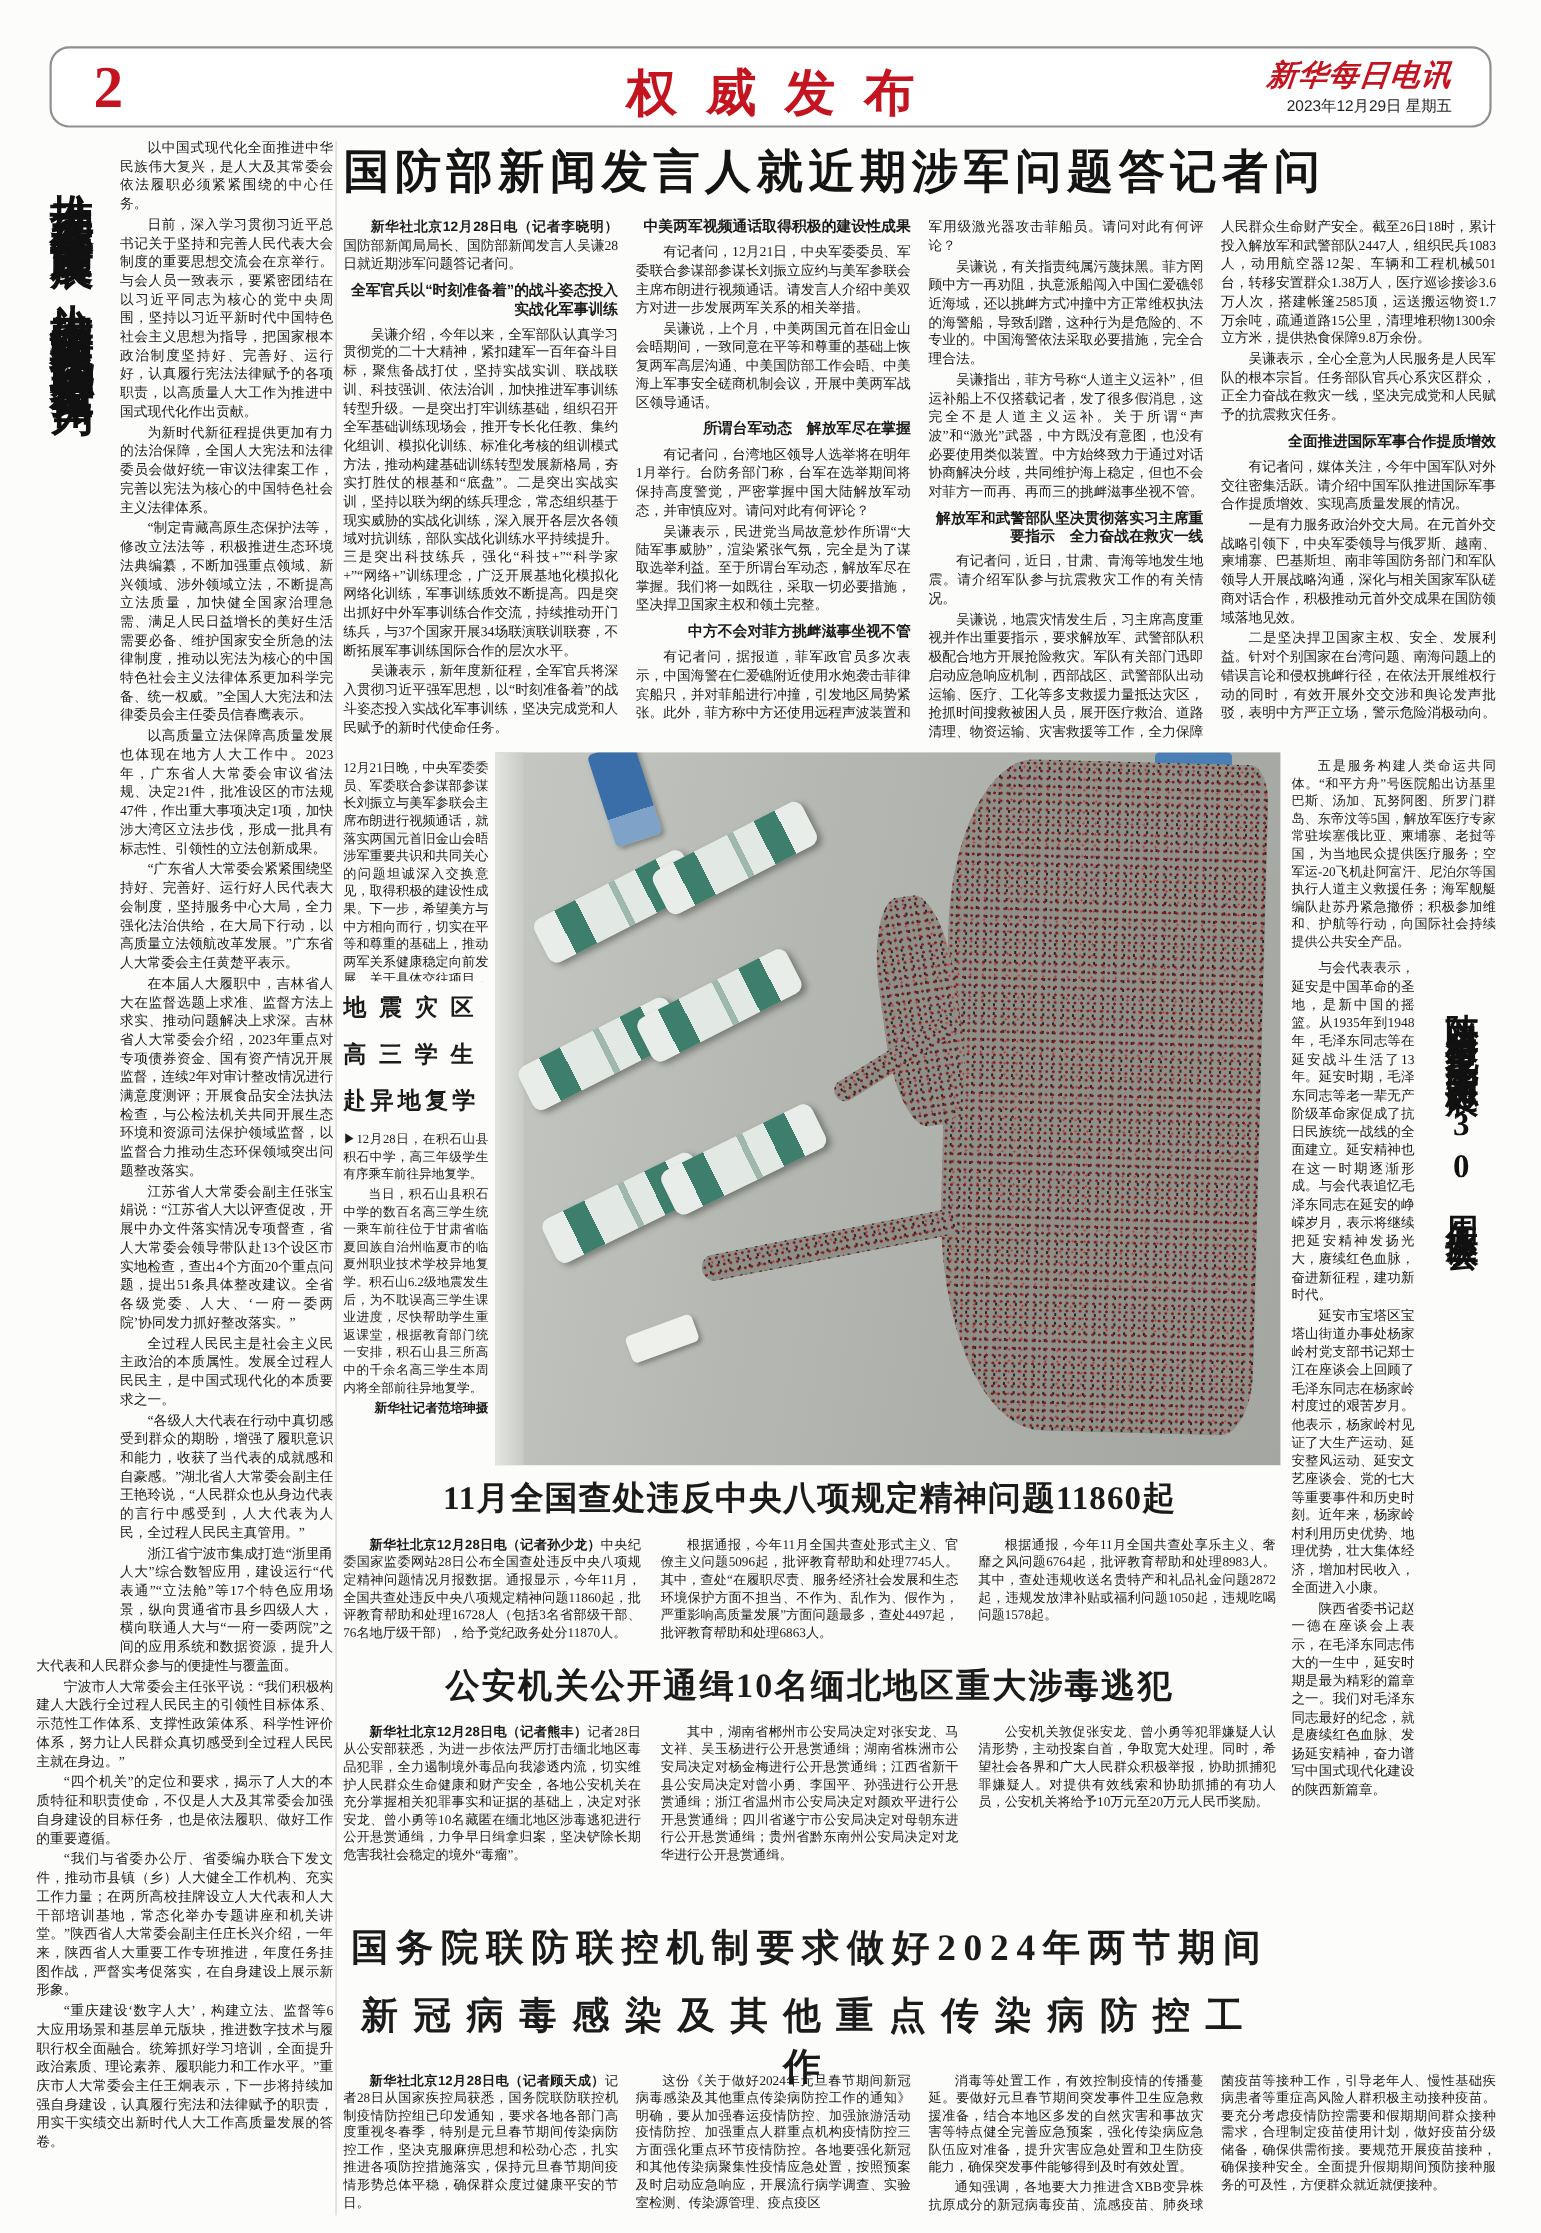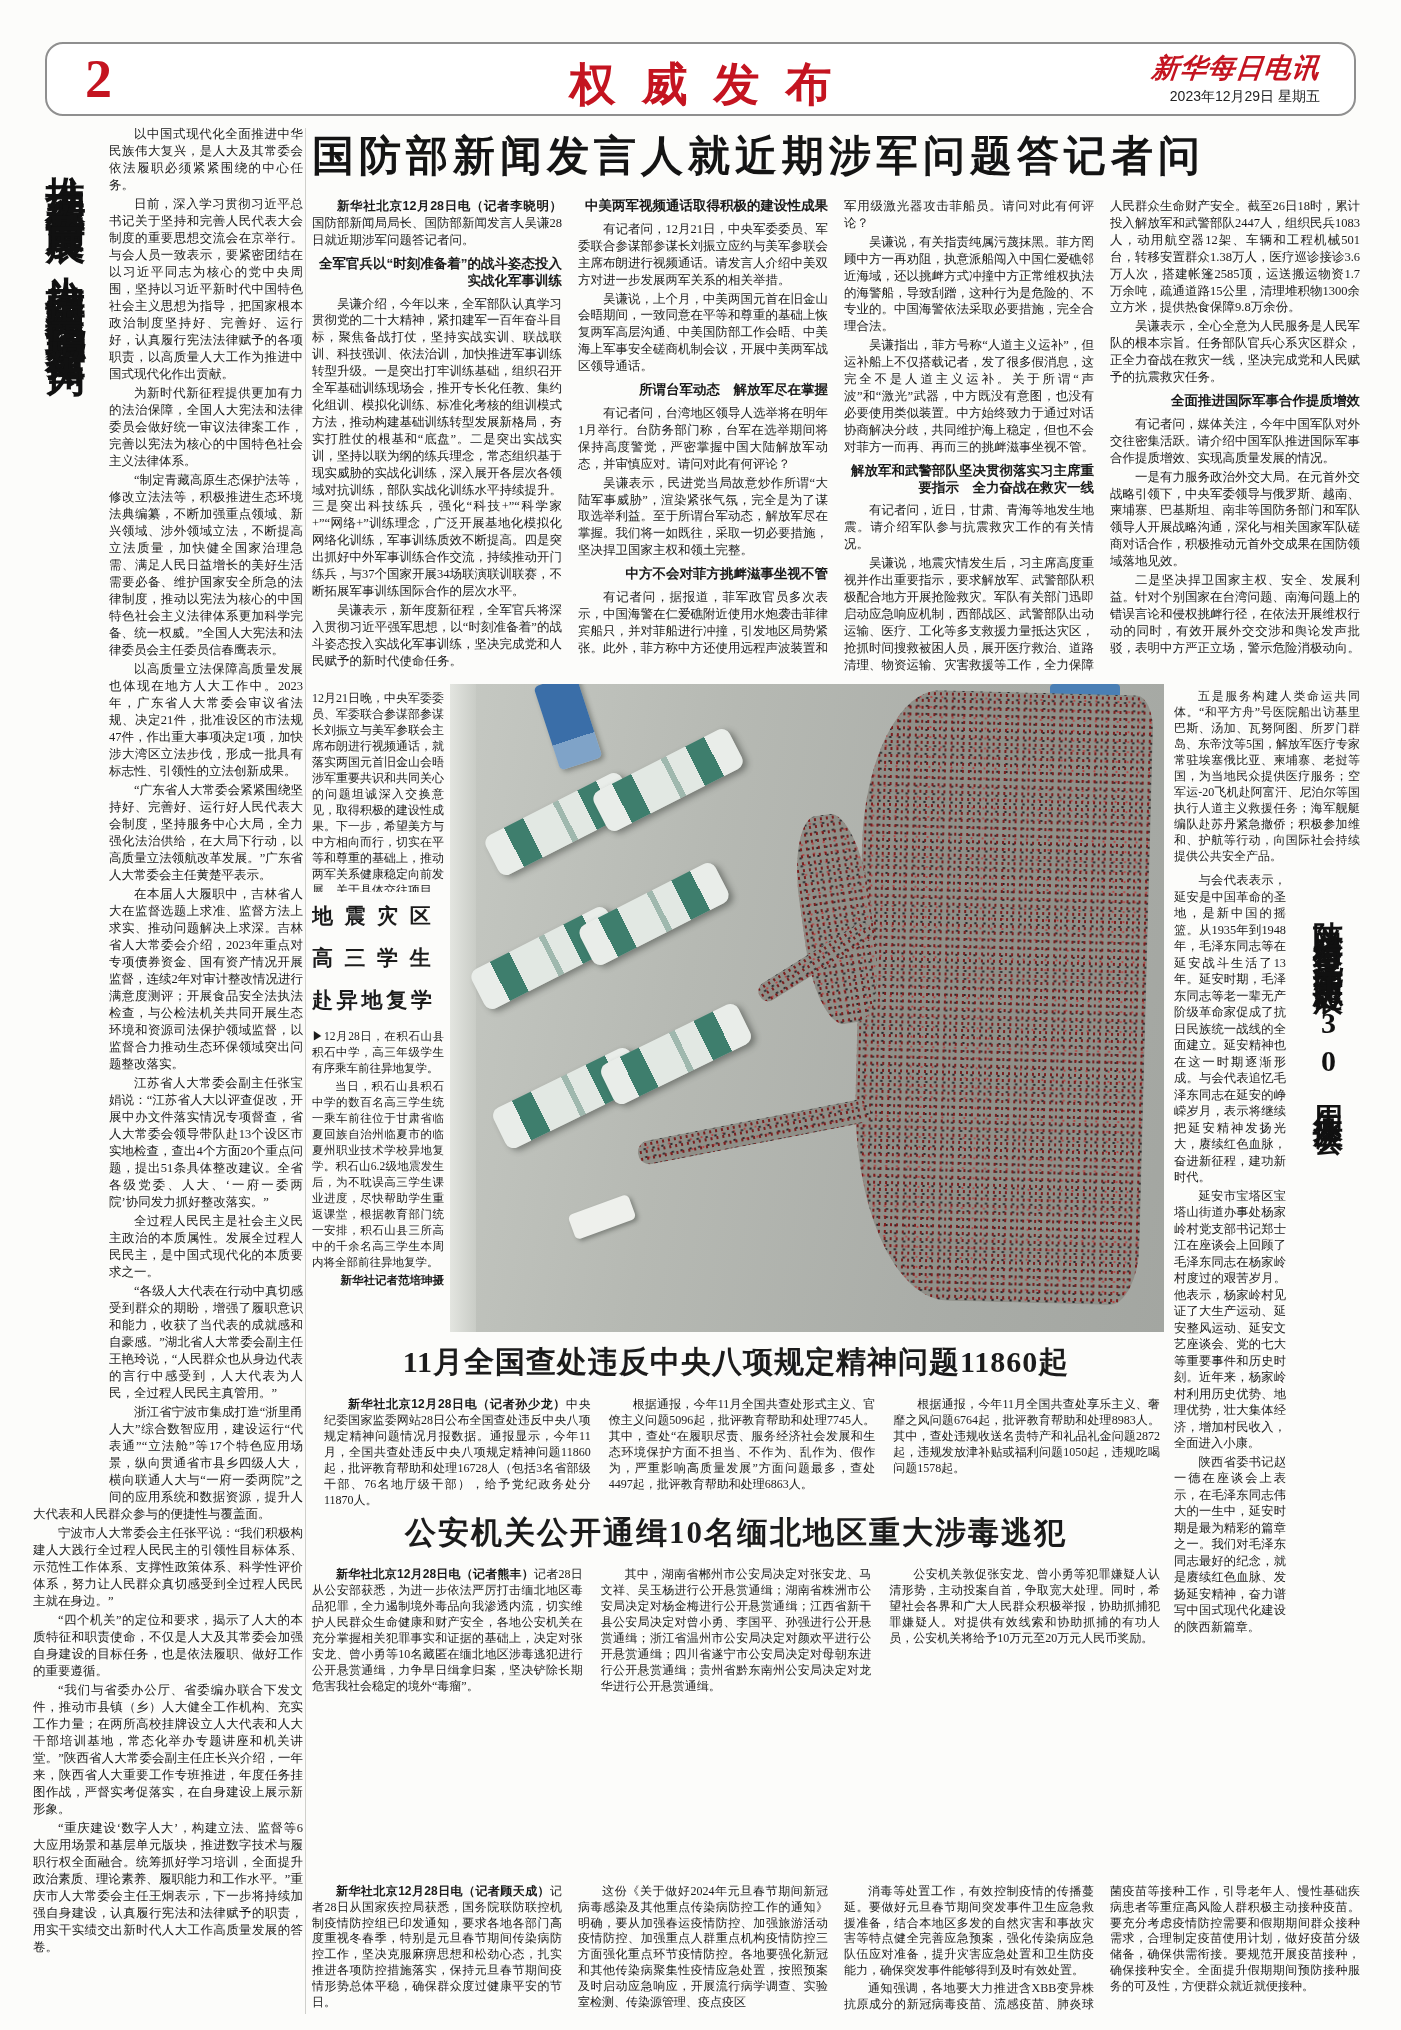--- a/index.html
+++ b/index.html
@@ -77,21 +77,21 @@
   .shaanxi{position:absolute;left:1174px;top:872px;width:186px;height:968px;overflow:hidden;
     font-size:12.3px;line-height:16.5px;}
   .vert-headline2{float:right;width:64px;height:792px;margin:26px 0 8px 10px;
     writing-mode:vertical-rl;text-orientation:upright;font-size:30px;font-weight:bold;
     letter-spacing:5px;line-height:64px;color:#111;}
 
   
   .inspection{position:absolute;left:312px;top:1342px;width:848px;}
   .inspection h2{font-size:30px;font-weight:bold;text-align:center;letter-spacing:1px;}
   .inspection .body3{margin-top:13px;height:114px;overflow:hidden;column-count:3;column-gap:18px;
-    font-size:12px;line-height:16px;margin-left:12px;}
+    font-size:12px;line-height:16px;}
   .police{position:absolute;left:312px;top:1512px;width:848px;}
   .police h2{font-size:31px;font-weight:bold;text-align:center;letter-spacing:2px;}
   .police .body3{margin-top:12px;height:162px;overflow:hidden;column-count:3;column-gap:18px;
     font-size:12px;line-height:16px;}
   .epidemic-head{position:absolute;left:312px;top:1748px;width:848px;text-align:center;}
   .epidemic-head .l1{font-size:34px;font-weight:bold;letter-spacing:7px;}
   .epidemic-head .l2{font-size:34px;font-weight:bold;letter-spacing:14px;margin-top:16px;}
   .epidemic-body{position:absolute;left:312px;top:1884px;width:1048px;height:140px;overflow:hidden;
     column-count:4;column-gap:16px;font-size:12px;line-height:15.8px;text-align:justify;}
 
@@ -212,20 +212,24 @@
 
   <div class="police">
     <h2>公安机关公开通缉10名缅北地区重大涉毒逃犯</h2>
     <div class="body3 flow">
         <p class="para"><b>新华社北京12月28日电（记者熊丰）</b>记者28日从公安部获悉，为进一步依法严厉打击缅北地区毒品犯罪，全力遏制境外毒品向我渗透内流，切实维护人民群众生命健康和财产安全，各地公安机关在充分掌握相关犯罪事实和证据的基础上，决定对张安龙、曾小勇等10名藏匿在缅北地区涉毒逃犯进行公开悬赏通缉，力争早日缉拿归案，坚决铲除长期危害我社会稳定的境外“毒瘤”。</p>
         <p class="para">其中，湖南省郴州市公安局决定对张安龙、马文祥、吴玉杨进行公开悬赏通缉；湖南省株洲市公安局决定对杨金梅进行公开悬赏通缉；江西省新干县公安局决定对曾小勇、李国平、孙强进行公开悬赏通缉；浙江省温州市公安局决定对颜欢平进行公开悬赏通缉；四川省遂宁市公安局决定对母朝东进行公开悬赏通缉；贵州省黔东南州公安局决定对龙华进行公开悬赏通缉。</p>
         <p class="para">公安机关敦促张安龙、曾小勇等犯罪嫌疑人认清形势，主动投案自首，争取宽大处理。同时，希望社会各界和广大人民群众积极举报，协助抓捕犯罪嫌疑人。对提供有效线索和协助抓捕的有功人员，公安机关将给予10万元至20万元人民币奖励。</p>
       </div>
   </div>
 
+  <div class="epidemic-head">
+    <div class="l1">国务院联防联控机制要求做好2024年两节期间</div>
+    <div class="l2">新冠病毒感染及其他重点传染病防控工作</div>
+  </div>
   <div class="epidemic-body flow">
       <p class="para"><b>新华社北京12月28日电（记者顾天成）</b>记者28日从国家疾控局获悉，国务院联防联控机制疫情防控组已印发通知，要求各地各部门高度重视冬春季，特别是元旦春节期间传染病防控工作，坚决克服麻痹思想和松劲心态，扎实推进各项防控措施落实，保持元旦春节期间疫情形势总体平稳，确保群众度过健康平安的节日。</p>
       <p class="para">这份《关于做好2024年元旦春节期间新冠病毒感染及其他重点传染病防控工作的通知》明确，要从加强春运疫情防控、加强旅游活动疫情防控、加强重点人群重点机构疫情防控三方面强化重点环节疫情防控。各地要强化新冠和其他传染病聚集性疫情应急处置，按照预案及时启动应急响应，开展流行病学调查、实验室检测、传染源管理、疫点疫区</p>
       <p class="para">消毒等处置工作，有效控制疫情的传播蔓延。要做好元旦春节期间突发事件卫生应急救援准备，结合本地区多发的自然灾害和事故灾害等特点健全完善应急预案，强化传染病应急队伍应对准备，提升灾害应急处置和卫生防疫能力，确保突发事件能够得到及时有效处置。</p>
       <p class="para">通知强调，各地要大力推进含XBB变异株抗原成分的新冠病毒疫苗、流感疫苗、肺炎球菌疫苗等接种工作，引导老年人、慢性基础疾病患者等重症高风险人群积极主动接种疫苗。要充分考虑疫情防控需要和假期期间群众接种需求，合理制定疫苗使用计划，做好疫苗分级储备，确保供需衔接。要规范开展疫苗接种，确保接种安全。全面提升假期期间预防接种服务的可及性，方便群众就近就便接种。</p>
     </div>
 
 </div>
 
 </body></html>

